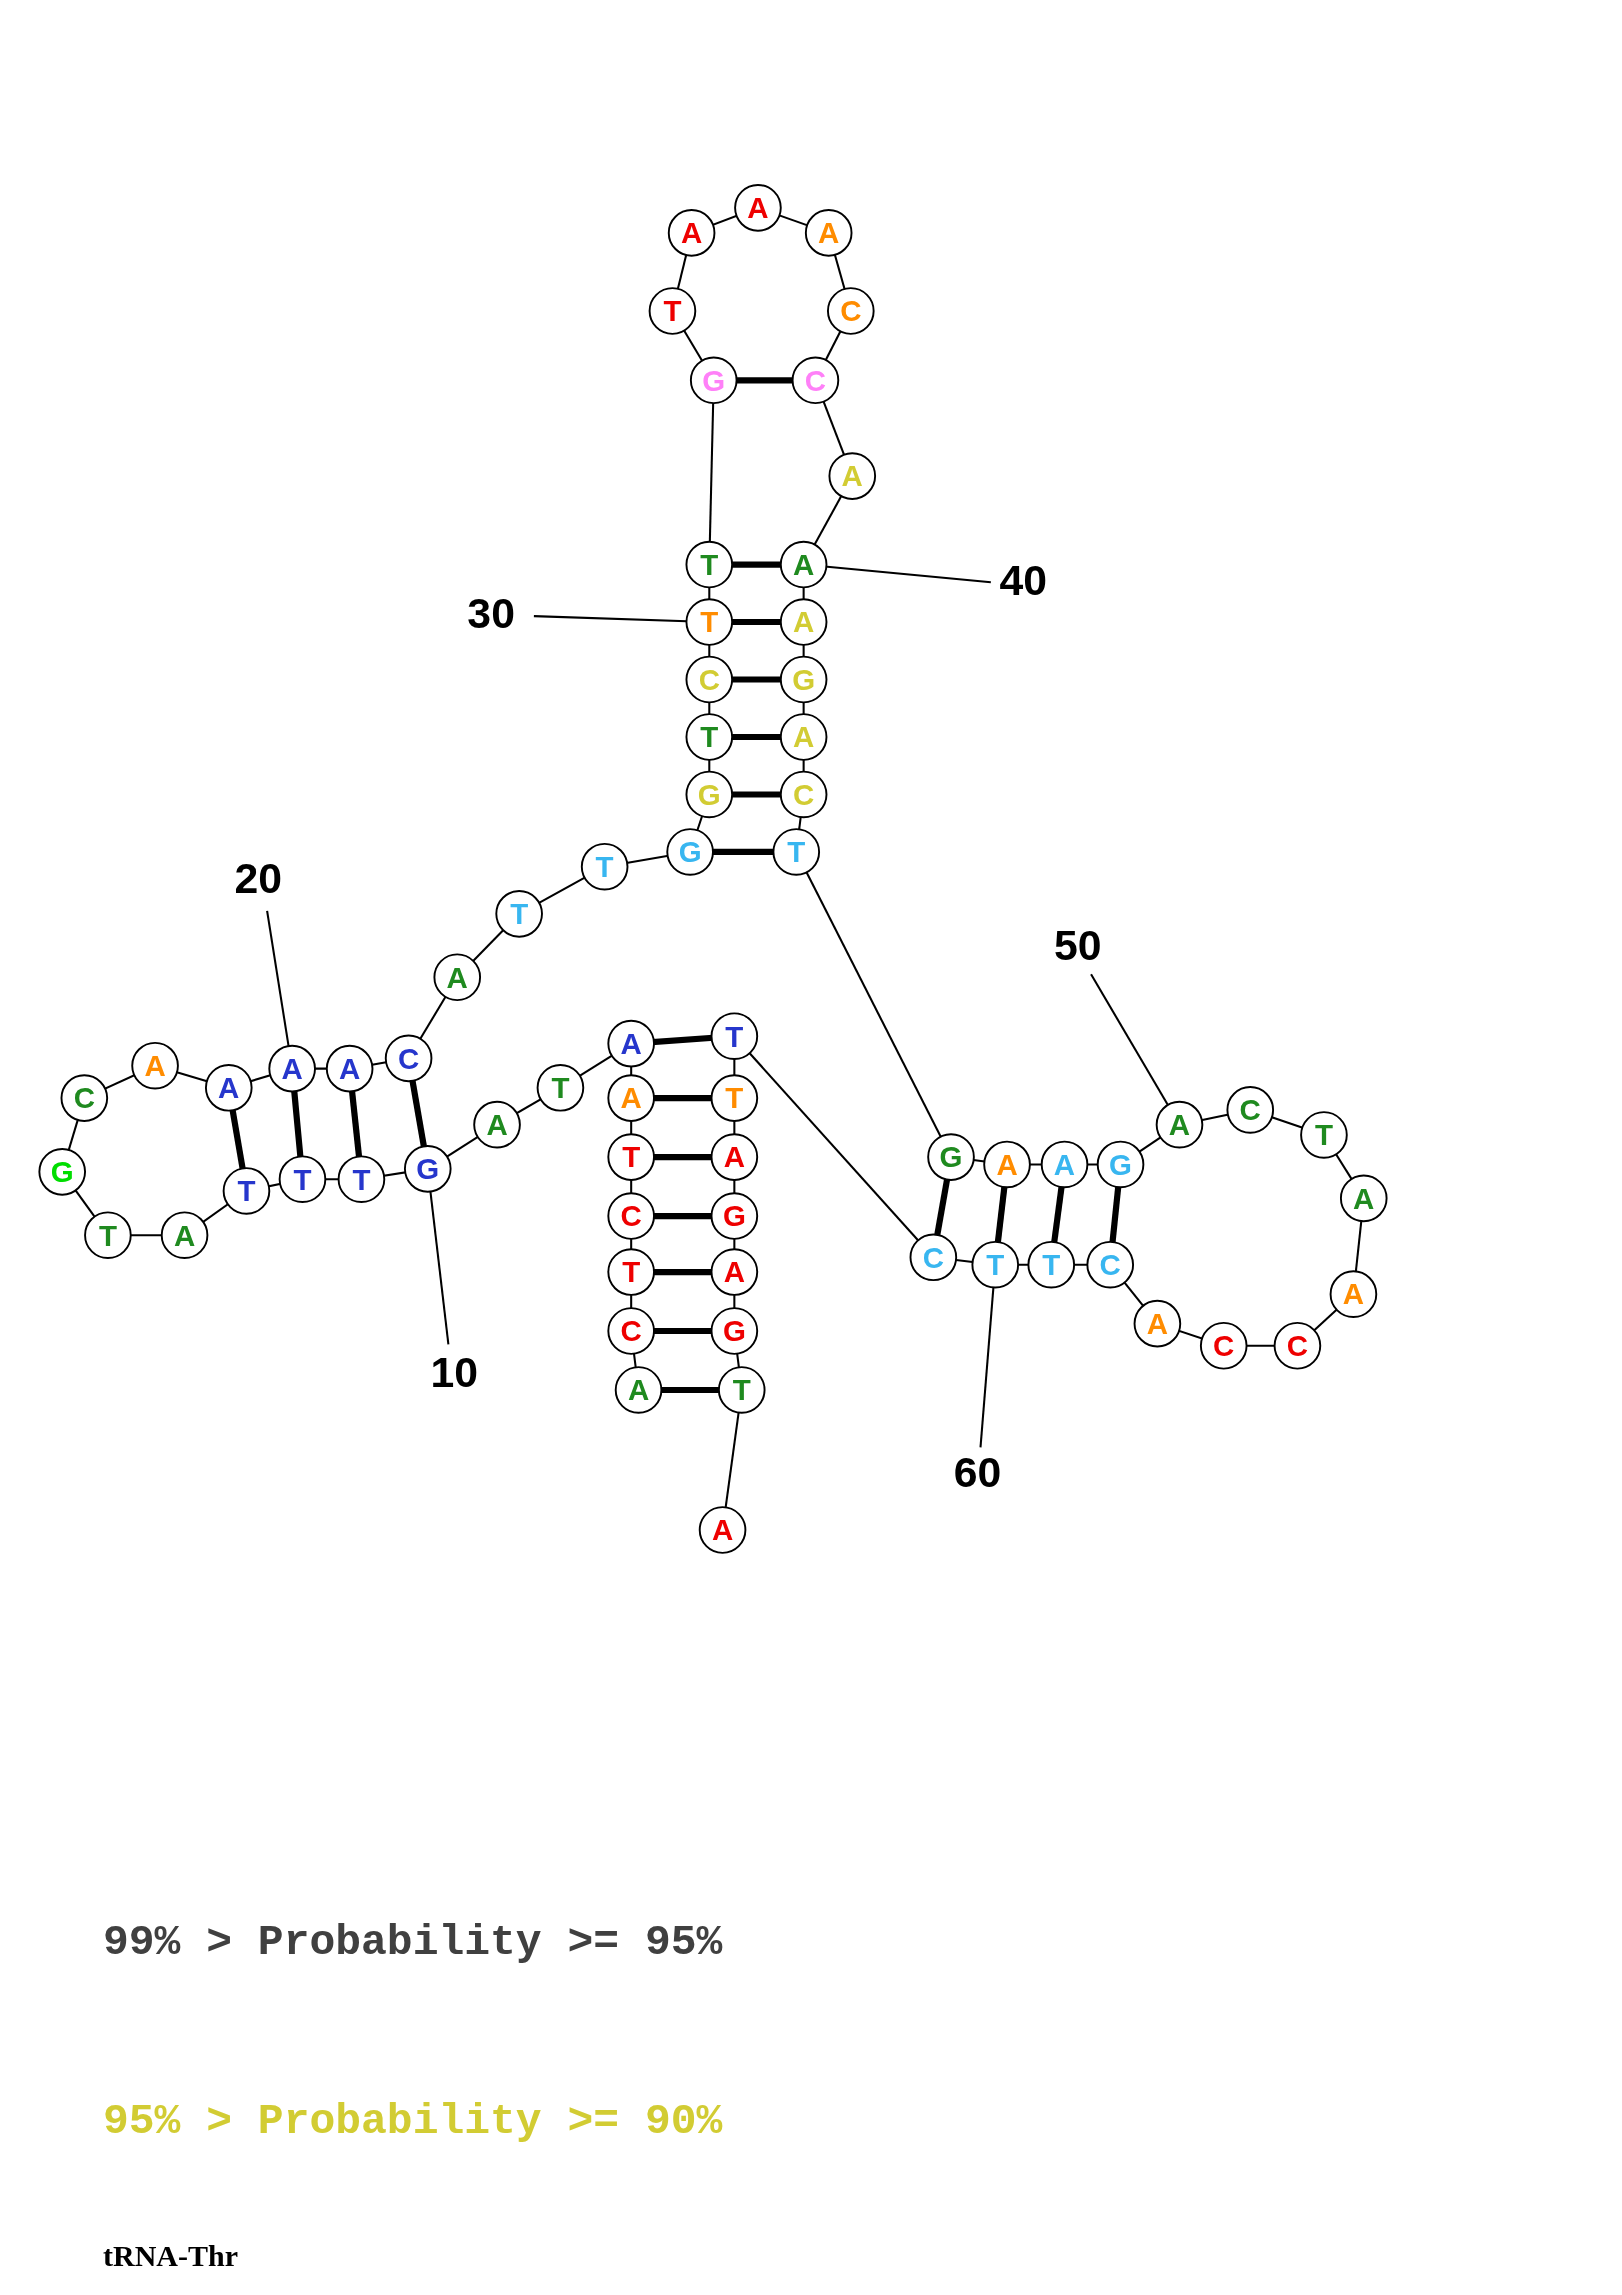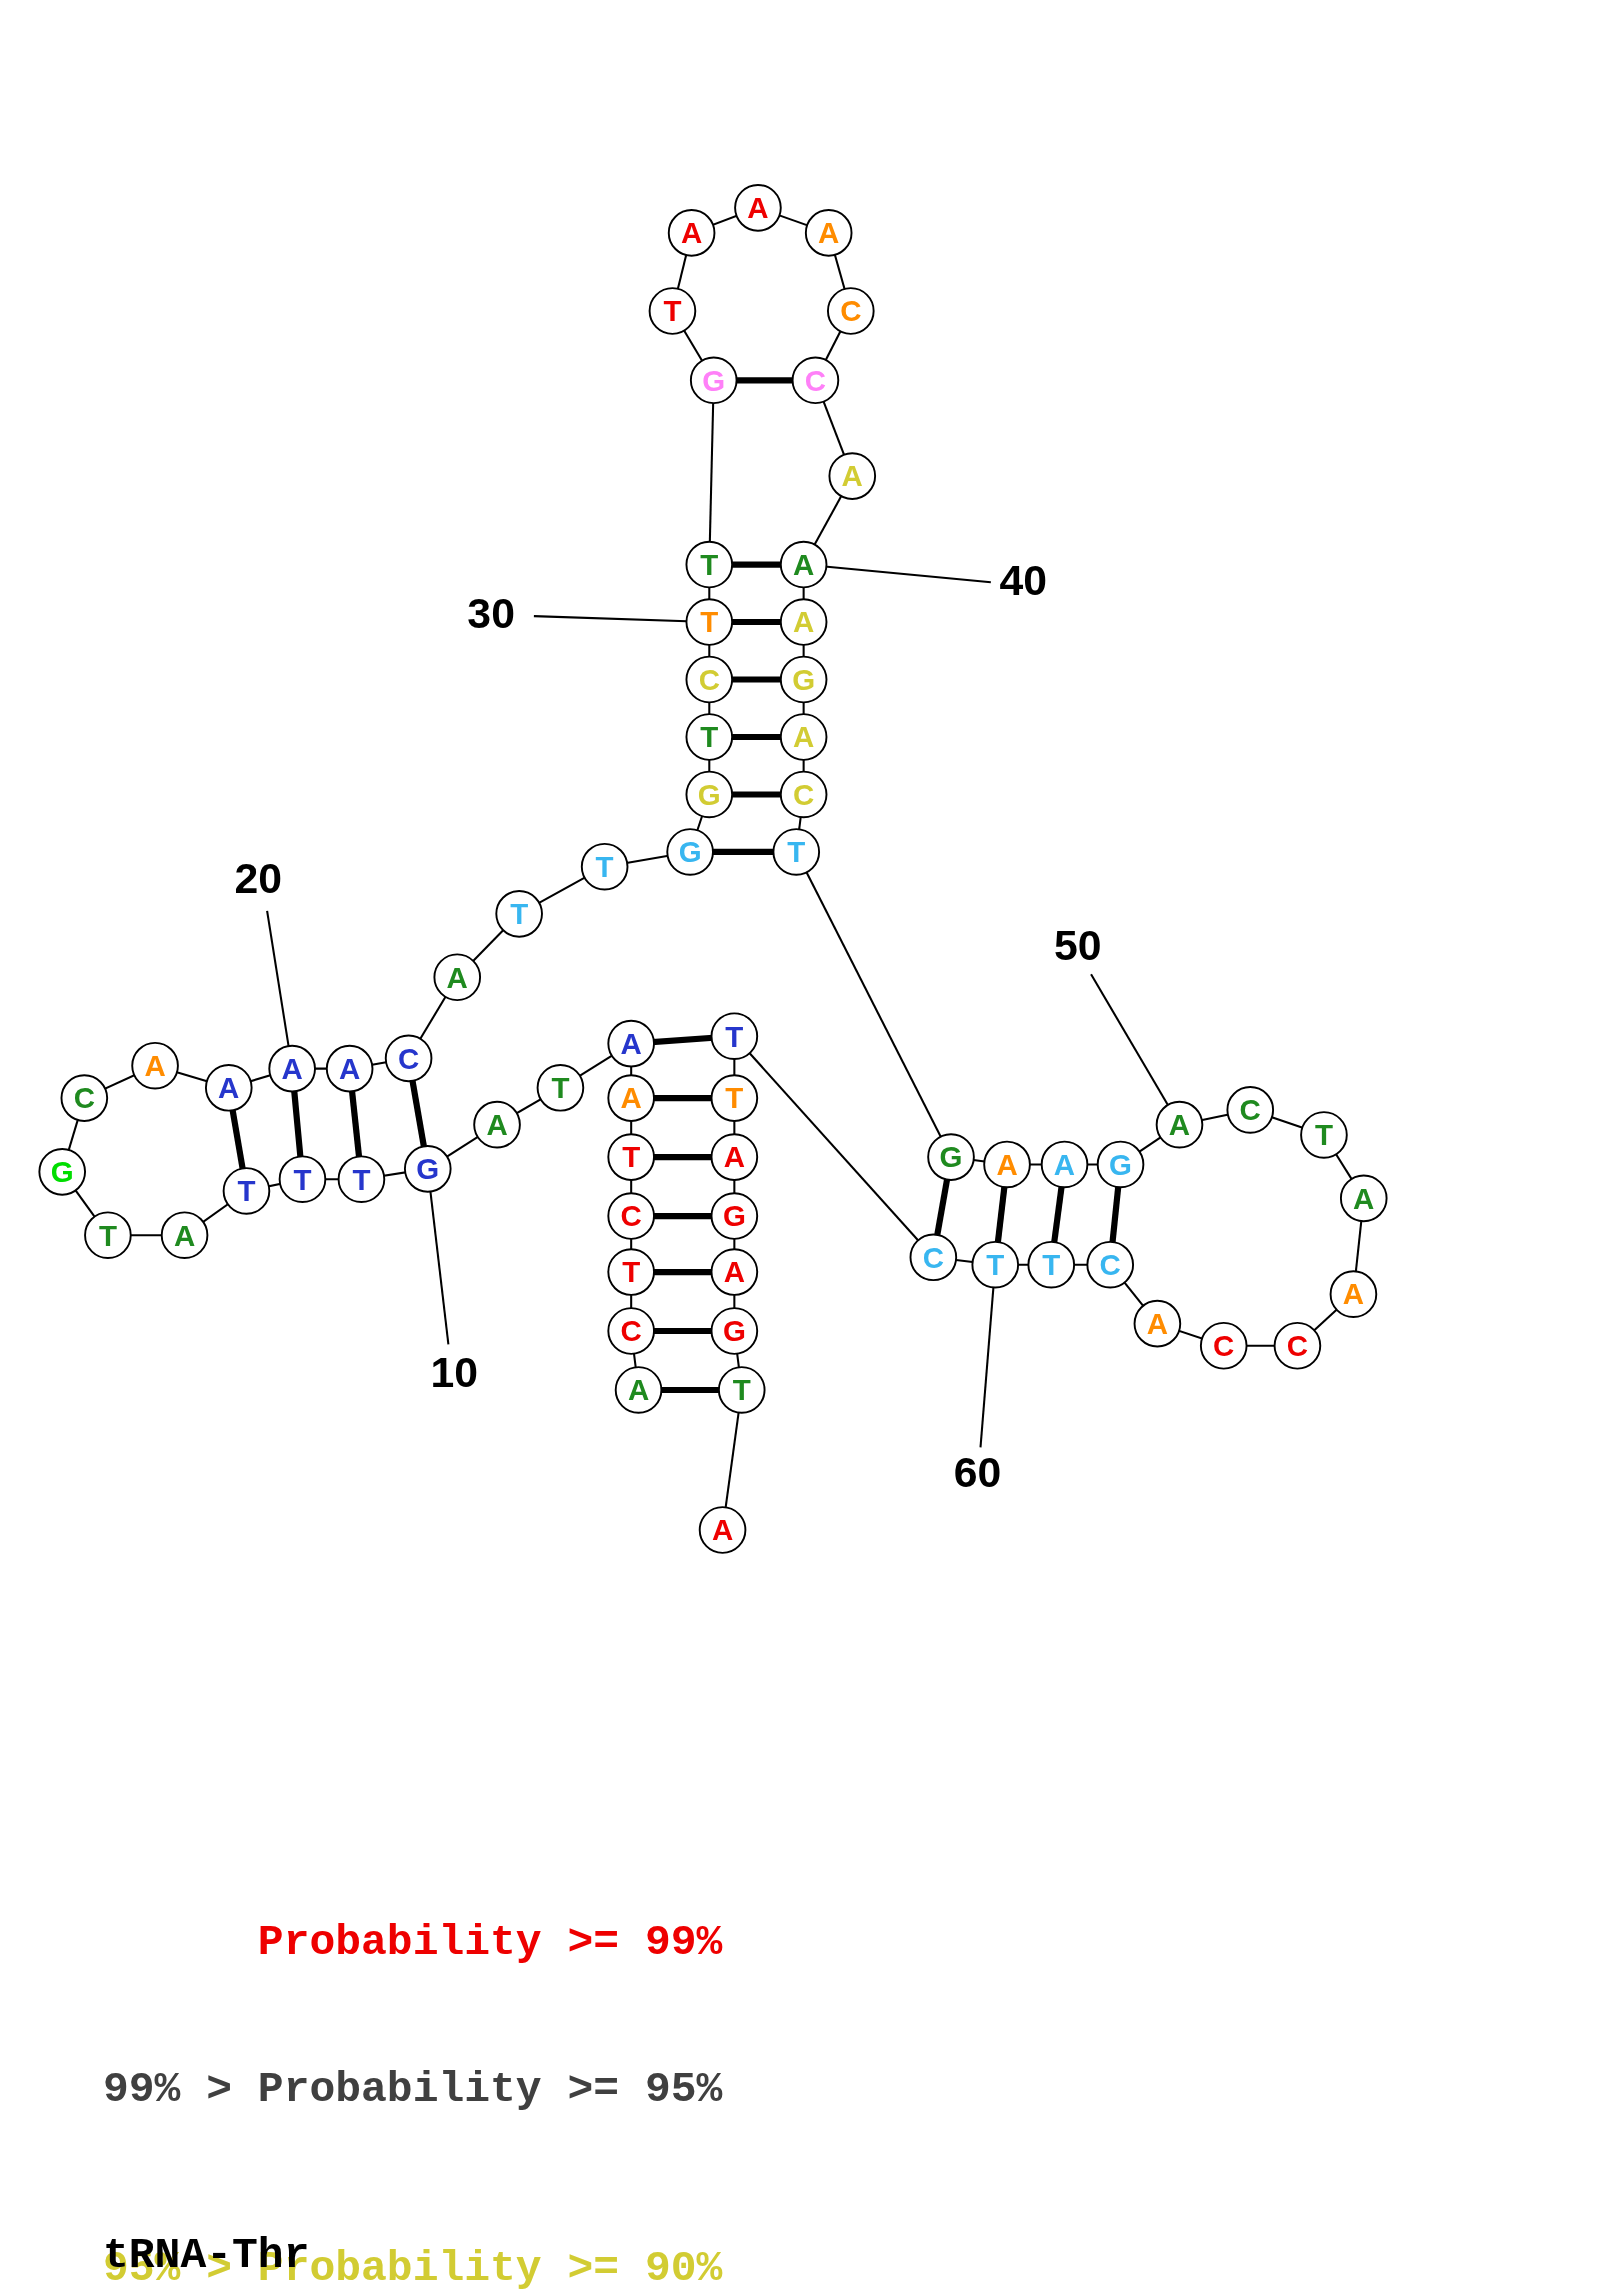--- a/index.html
+++ b/index.html
@@ -22,22 +22,22 @@
     text-anchor:middle;fill:#000;
   }
   .legend{
     position:absolute;left:103px;top:1820px;
     font-family:"Liberation Mono","DejaVu Sans Mono",monospace;
     font-weight:700;font-size:43px;line-height:49px;
     white-space:pre;
   }
   .structure-title{
     position:absolute;left:103px;top:2231px;
-    font-family:Liberation Mono, monospace;
-    font-weight:700;font-size:43px;line-height:49px;color:#000;
+    font-family:Liberation Serif, serif;
+    font-weight:700;font-size:30px;line-height:49px;color:#000;
     white-space:pre;
   }
 </style>
 </head>
 <body>
 
 <div class="page">
 
   <svg id="structure-svg" viewBox="0 0 1100 1557" preserveAspectRatio="xMidYMin meet" xmlns="http://www.w3.org/2000/svg">
       <line x1="433" y1="943" x2="428" y2="903" class="backbone"></line>
@@ -276,21 +276,20 @@
       <text x="490" y="1045" class="nt-letter" fill="#ee0000">A</text>
       <text x="308" y="941" class="pos-label">10</text>
       <text x="175" y="606" class="pos-label">20</text>
       <text x="333" y="426" class="pos-label">30</text>
       <text x="694" y="404" class="pos-label">40</text>
       <text x="731" y="651" class="pos-label">50</text>
       <text x="663" y="1009" class="pos-label">60</text>
     </svg>
 
   <div class="legend">
-    <div class="legend-line" style="color: rgb(238, 0, 0);">      Probability &gt;= 99%</div>
     <div class="legend-line" style="color: #404040;">99% &gt; Probability &gt;= 95%</div>
     <div class="legend-line" style="color: rgb(210, 204, 51); margin-top: 32px;">95% &gt; Probability &gt;= 90%</div>
     
     
     
     
     
   </div>
 
   <div class="structure-title">tRNA-Thr</div>

